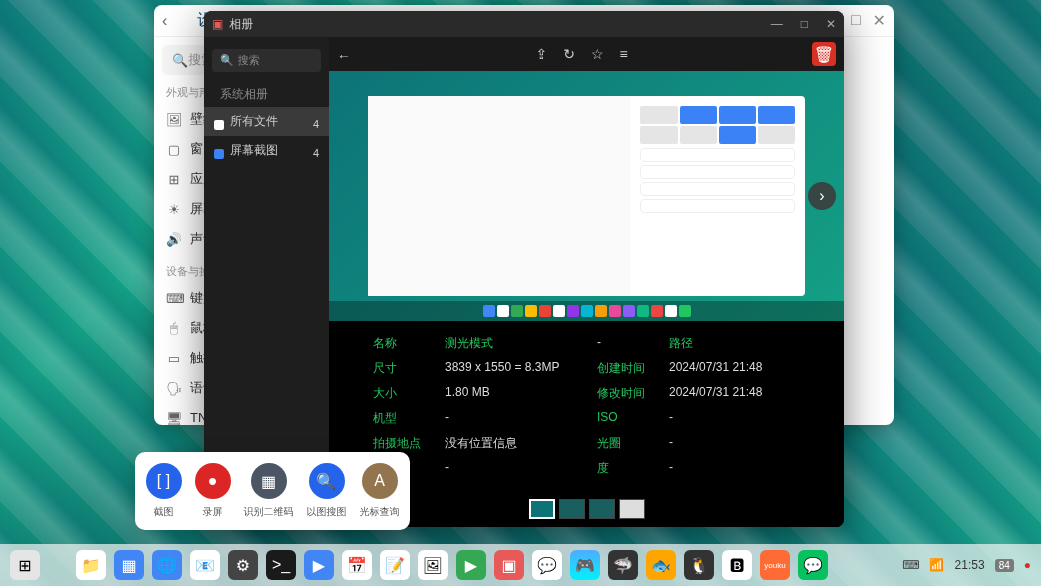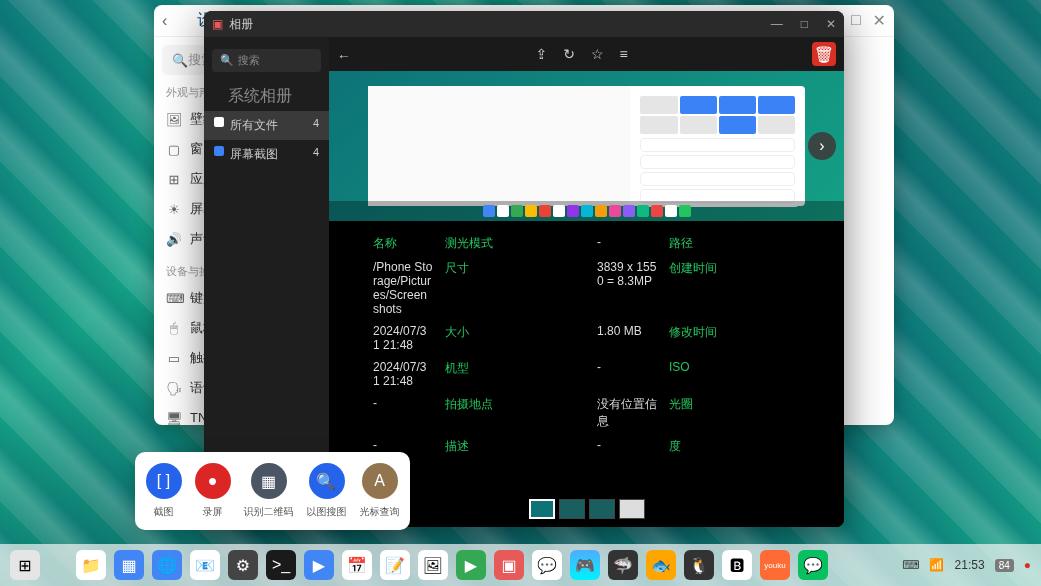--- a/index.html
+++ b/index.html
@@ -19,22 +19,22 @@
 .cat-item .icon { width: 16px; text-align: center; color: #666; }
 
 
 .gallery-window { position: absolute; left: 204px; top: 11px; width: 640px; height: 516px; background: #1a1a1a; border-radius: 8px; box-shadow: 0 8px 40px rgba(0,0,0,0.5); display: flex; flex-direction: column; overflow: hidden; }
 .gallery-titlebar { height: 26px; background: #2a2a2a; display: flex; align-items: center; padding: 0 8px; font-size: 12px; color: #ccc; }
 .gallery-titlebar .ticon { margin-right: 6px; color: #e85a5a; }
 .gallery-titlebar .wc { margin-left: auto; display: flex; gap: 18px; color: #aaa; }
 .gallery-body { flex: 1; display: flex; overflow: hidden; }
 .gallery-sidebar { width: 125px; background: #1e1e1e; padding: 6px 0; }
 .gsearch { margin: 6px 8px; background: #2d2d2d; border-radius: 4px; padding: 4px 8px; color: #888; font-size: 11px; display: flex; align-items: center; gap: 4px; }
-.gcat-header { font-size: 16px; color: #888; padding: 8px 24px 4px; }
-.gcat-item { display: flex; align-items: flex-start; padding: 6px 10px; font-size: 12px; color: #ccc; gap: 6px; }
+.gcat-header { font-size: 12px; color: #888; padding: 8px 16px 4px; }
+.gcat-item { display: flex; align-items: flex-end; padding: 6px 10px; font-size: 12px; color: #ccc; gap: 6px; }
 .gcat-item.active { background: #3a3a3a; }
 .gcat-item .count { margin-left: auto; font-size: 11px; }
 .gcat-item .dot { width: 10px; height: 10px; border-radius: 2px; display: inline-block; }
 .gallery-main { flex: 1; display: flex; flex-direction: column; background: #000; }
 .toolbar { height: 34px; display: flex; align-items: center; padding: 0 8px; gap: 16px; background: #1a1a1a; }
 .toolbar .tbtn { color: #ccc; font-size: 14px; cursor: pointer; }
 .toolbar .spacer { flex: 1; }
 .toolbar .delete-btn { background: #d93025; border-radius: 4px; width: 24px; height: 24px; display: flex; align-items: center; justify-content: center; color: #fff; }
 .image-view { flex: 1; position: relative; background: linear-gradient(135deg, #0d7377, #14a085); display: flex; align-items: center; justify-content: center; }
 .image-content { width: 85%; height: 80%; background: #fff; border-radius: 4px; position: relative; display: flex; }
@@ -221,21 +221,20 @@
             <span style="background:#22c55e"></span>
         </div>
         <div class="nav-arrow">›</div>
       </div>
       <div class="info-panel">
         <span class="info-label">名称</span>
         <span class="info-label">测光模式</span>
         <span class="info-value">-</span>
 
         <span class="info-label">路径</span>
-        <span class="info-value">/Phone Storage/Pictures/Screenshots</span>
         <span class="info-label">尺寸</span>
         <span class="info-value">3839 x 1550 = 8.3MP</span>
 
         <span class="info-label">创建时间</span>
         <span class="info-value">2024/07/31 21:48</span>
         <span class="info-label">大小</span>
         <span class="info-value">1.80 MB</span>
 
         <span class="info-label">修改时间</span>
         <span class="info-value">2024/07/31 21:48</span>

